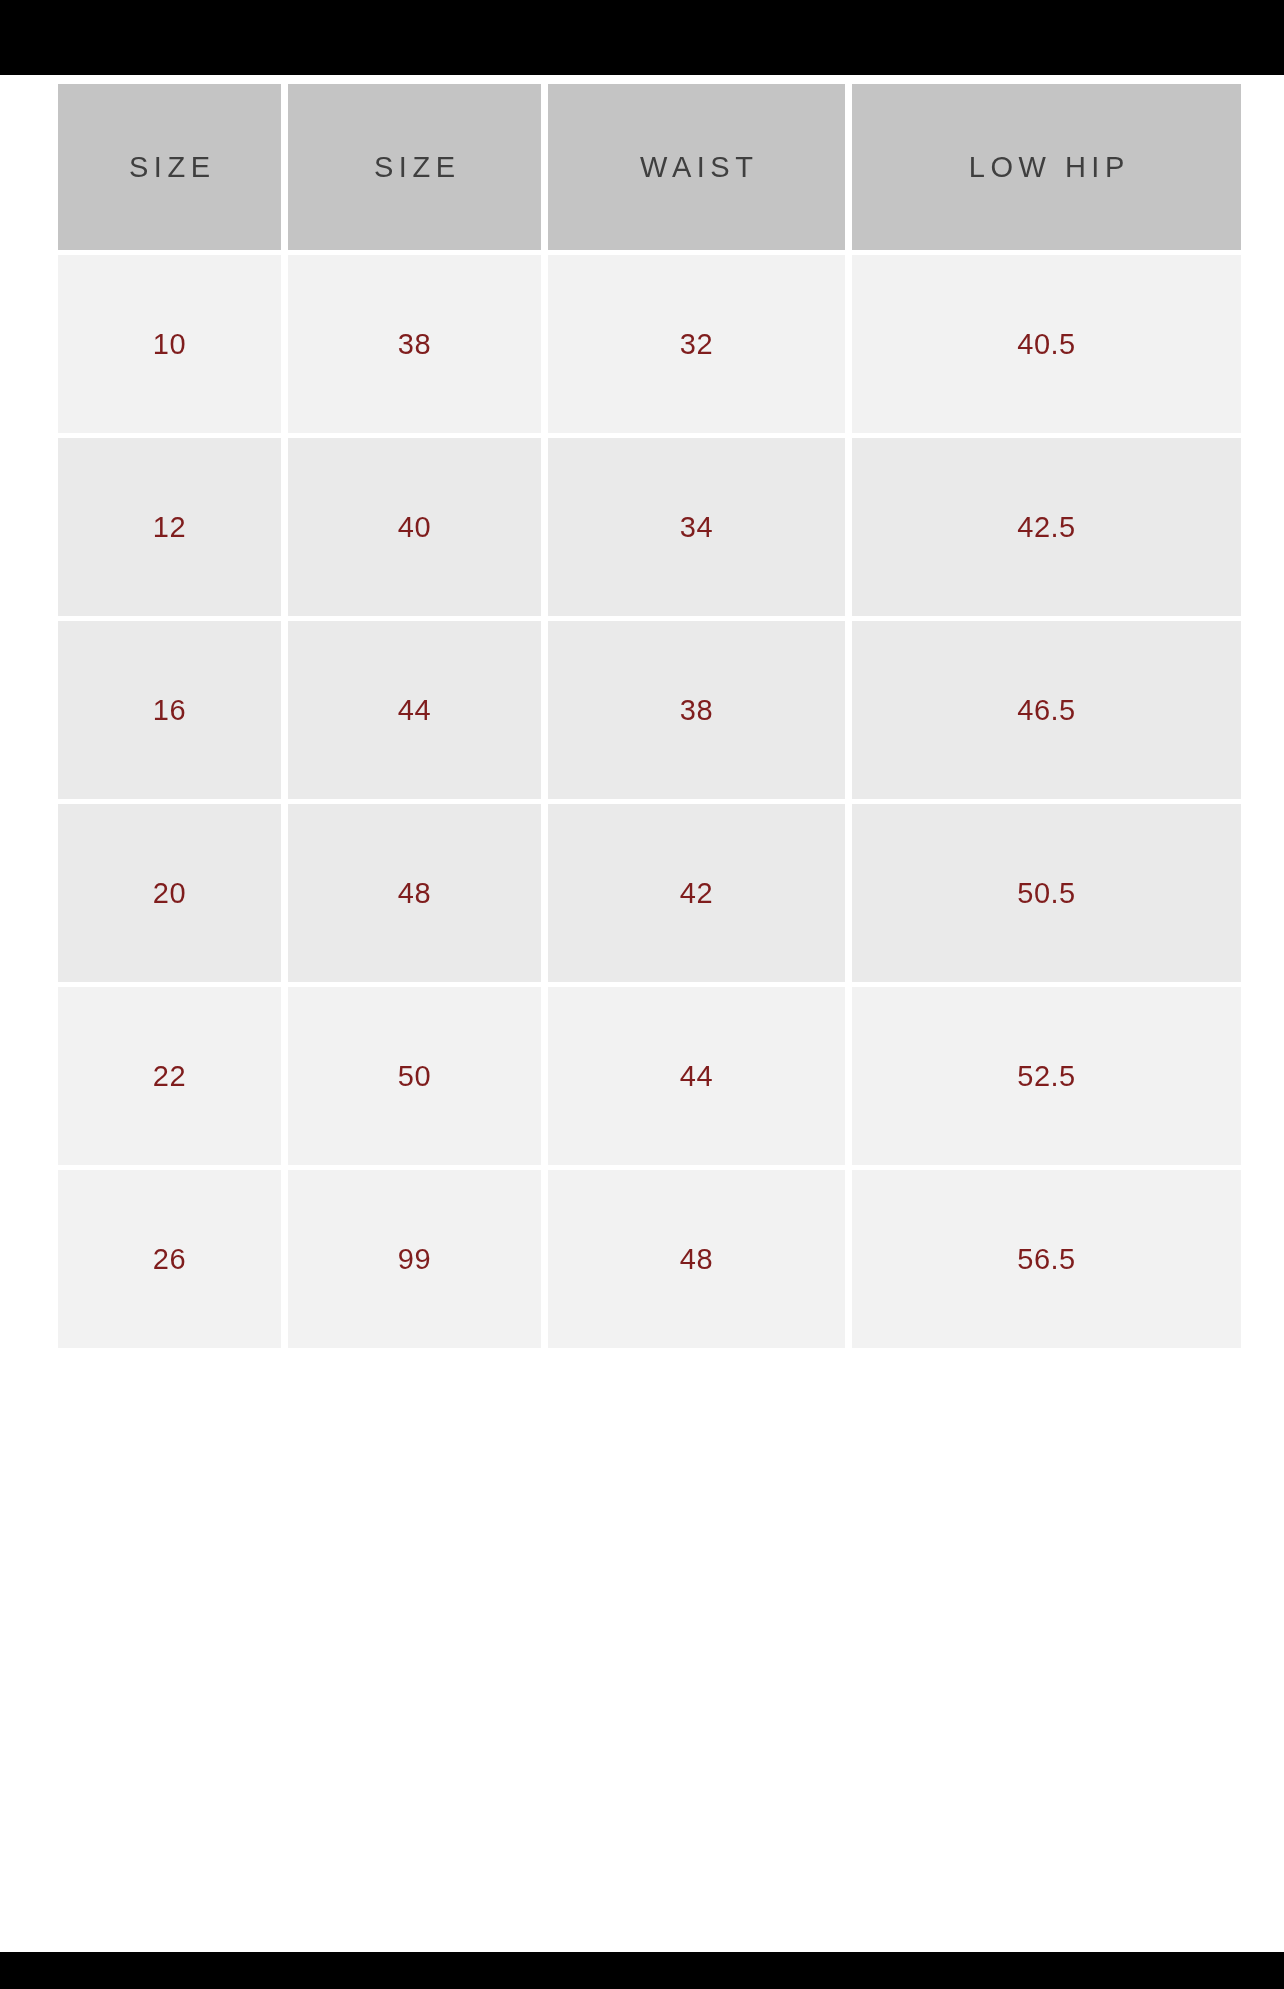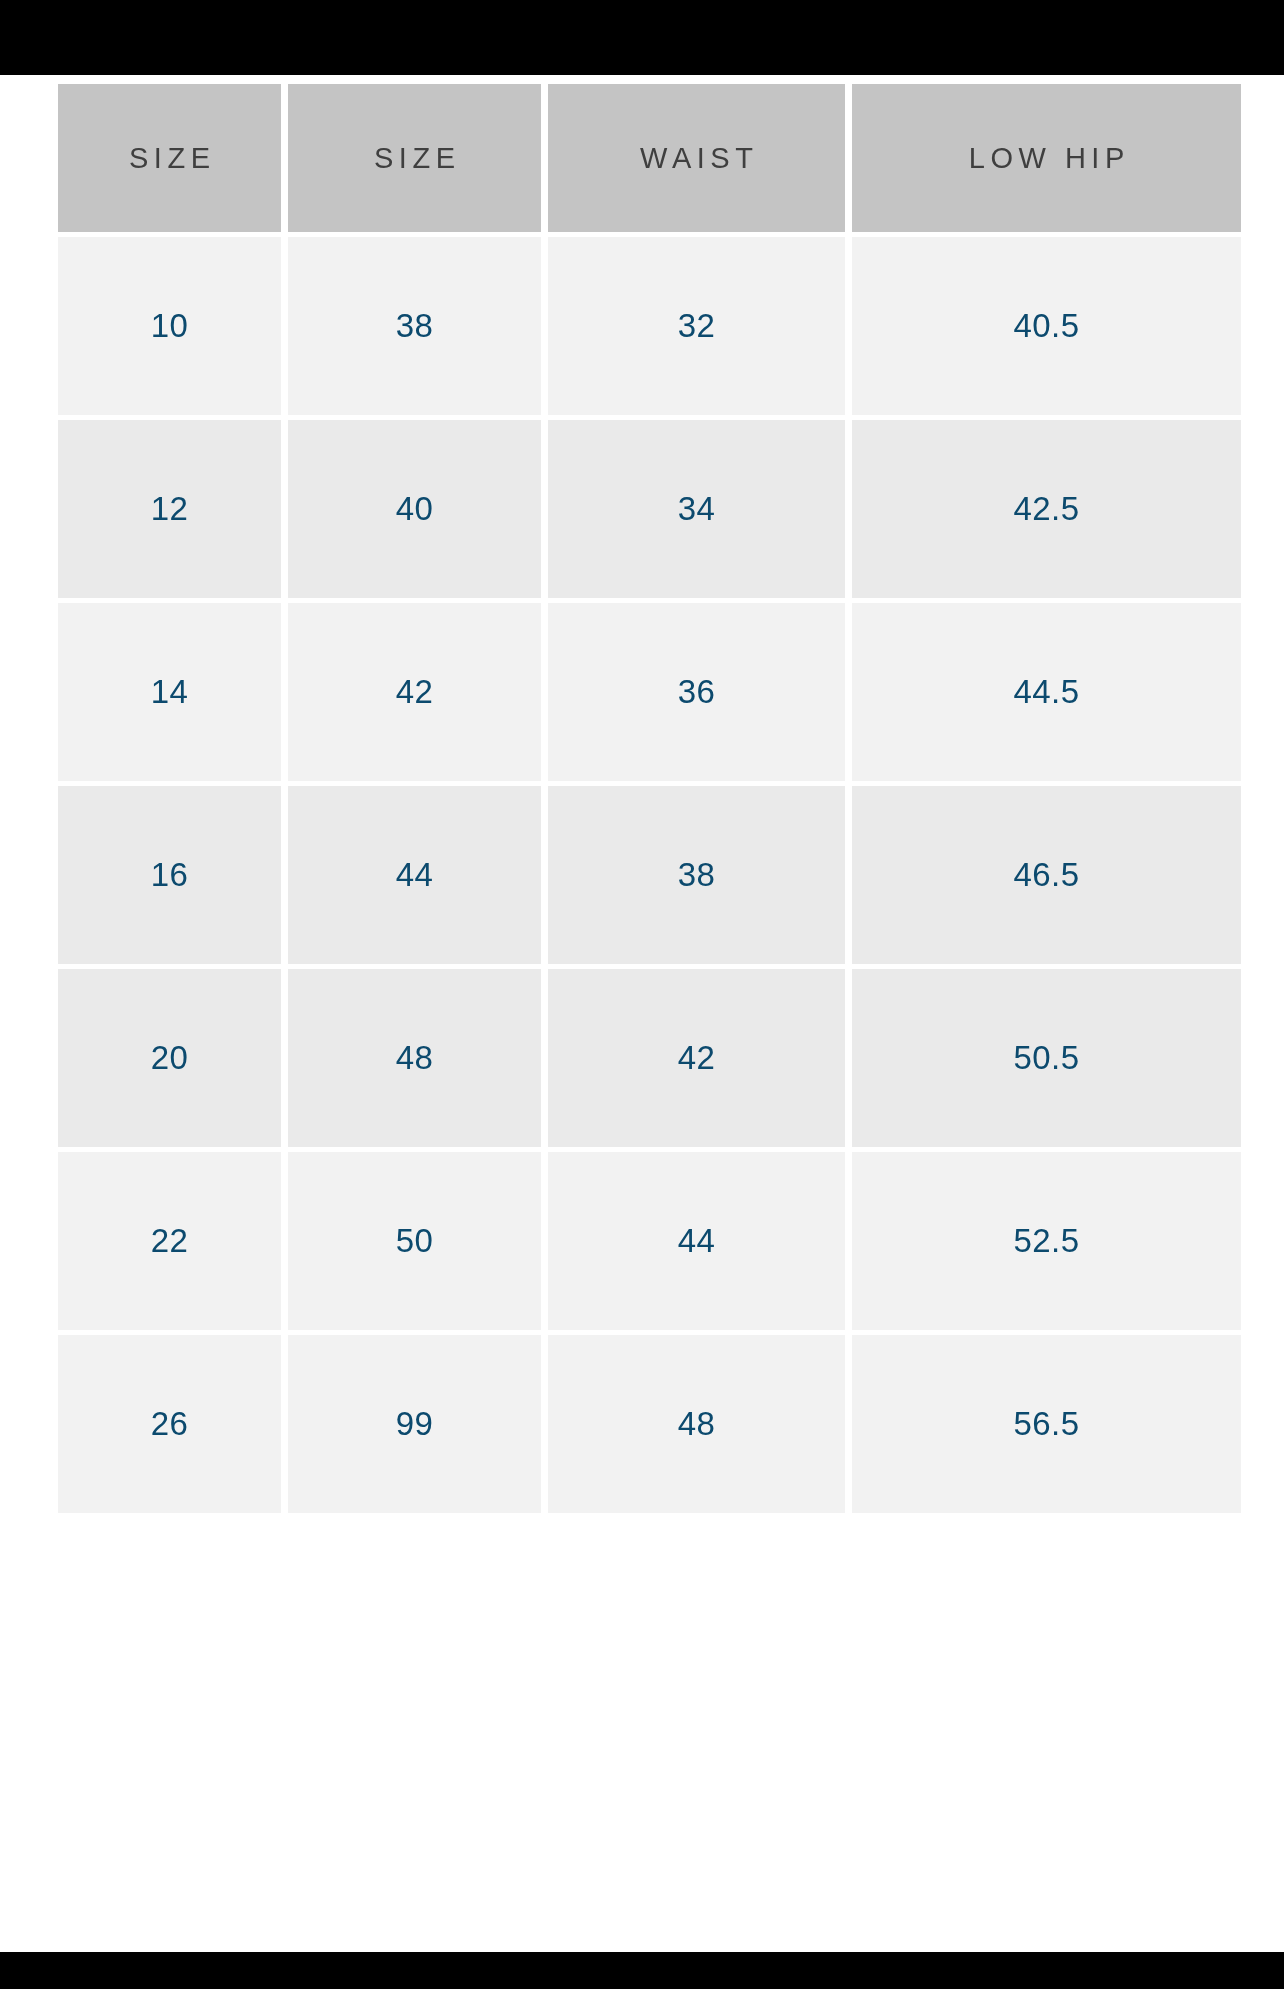--- a/index.html
+++ b/index.html
@@ -62,32 +62,32 @@
   }
 
   
   col.c-size  { width: 223px; }
   col.c-bust  { width: 253px; }
   col.c-waist { width: 297px; }
   col.c-hip   { width: 389px; }
 
   thead th {
     background: #c4c4c4;
-    height: 148px;
+    height: 166px;
     color: #3f3f3f;
     font-size: 29px;
     letter-spacing: 5.5px;
     text-indent: 5.5px;
     font-weight: 400;
   }
 
   tbody td {
     height: 178px;
-    color: #0c4a6e;
-    font-size: 33px;
+    color: #7f1d1d;
+    font-size: 29px;
     letter-spacing: 0.5px;
     font-weight: 300;
   }
 
   tbody tr.row-odd td  { background: #f2f2f2; }
   tbody tr.row-even td { background: #eaeaea; }
 </style>
 </head>
 <body>
 
@@ -119,26 +119,20 @@
             <td>38</td>
             <td>32</td>
             <td>40.5</td>
           </tr>
           <tr class="row-even">
             <td>12</td>
             <td>40</td>
             <td>34</td>
             <td>42.5</td>
           </tr>
-          <tr class="row-odd">
-            <td>14</td>
-            <td>42</td>
-            <td>36</td>
-            <td>44.5</td>
-          </tr>
           <tr class="row-even">
             <td>16</td>
             <td>44</td>
             <td>38</td>
             <td>46.5</td>
           </tr>
           <tr class="row-even">
             <td>20</td>
             <td>48</td>
             <td>42</td>

